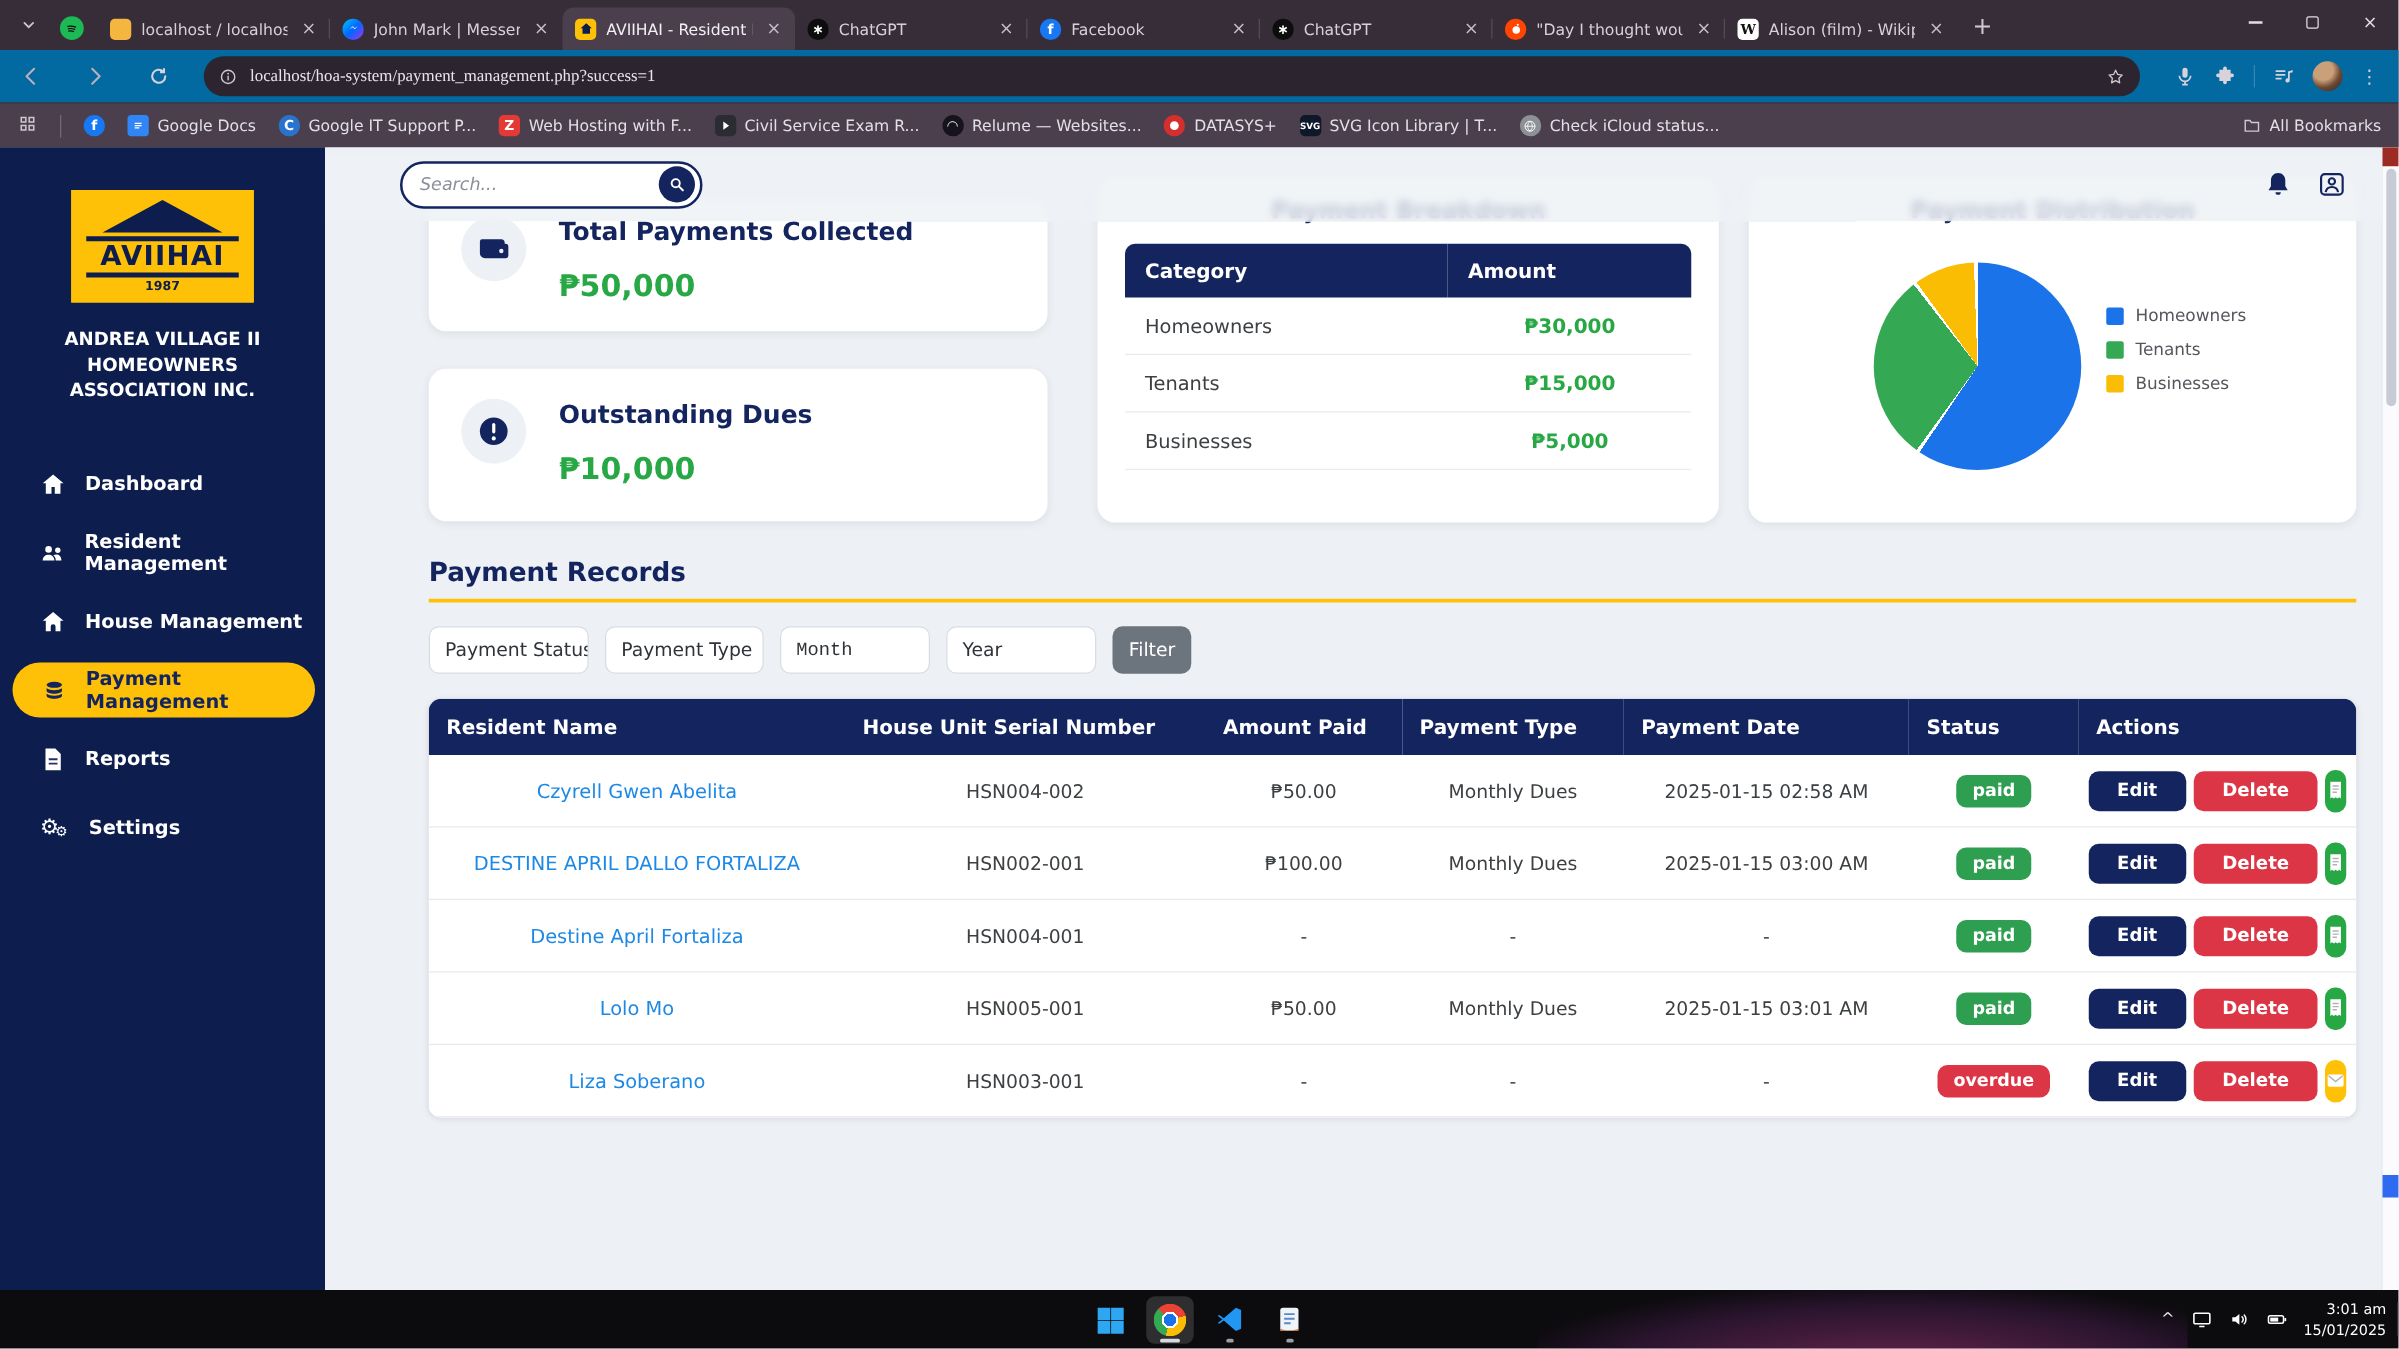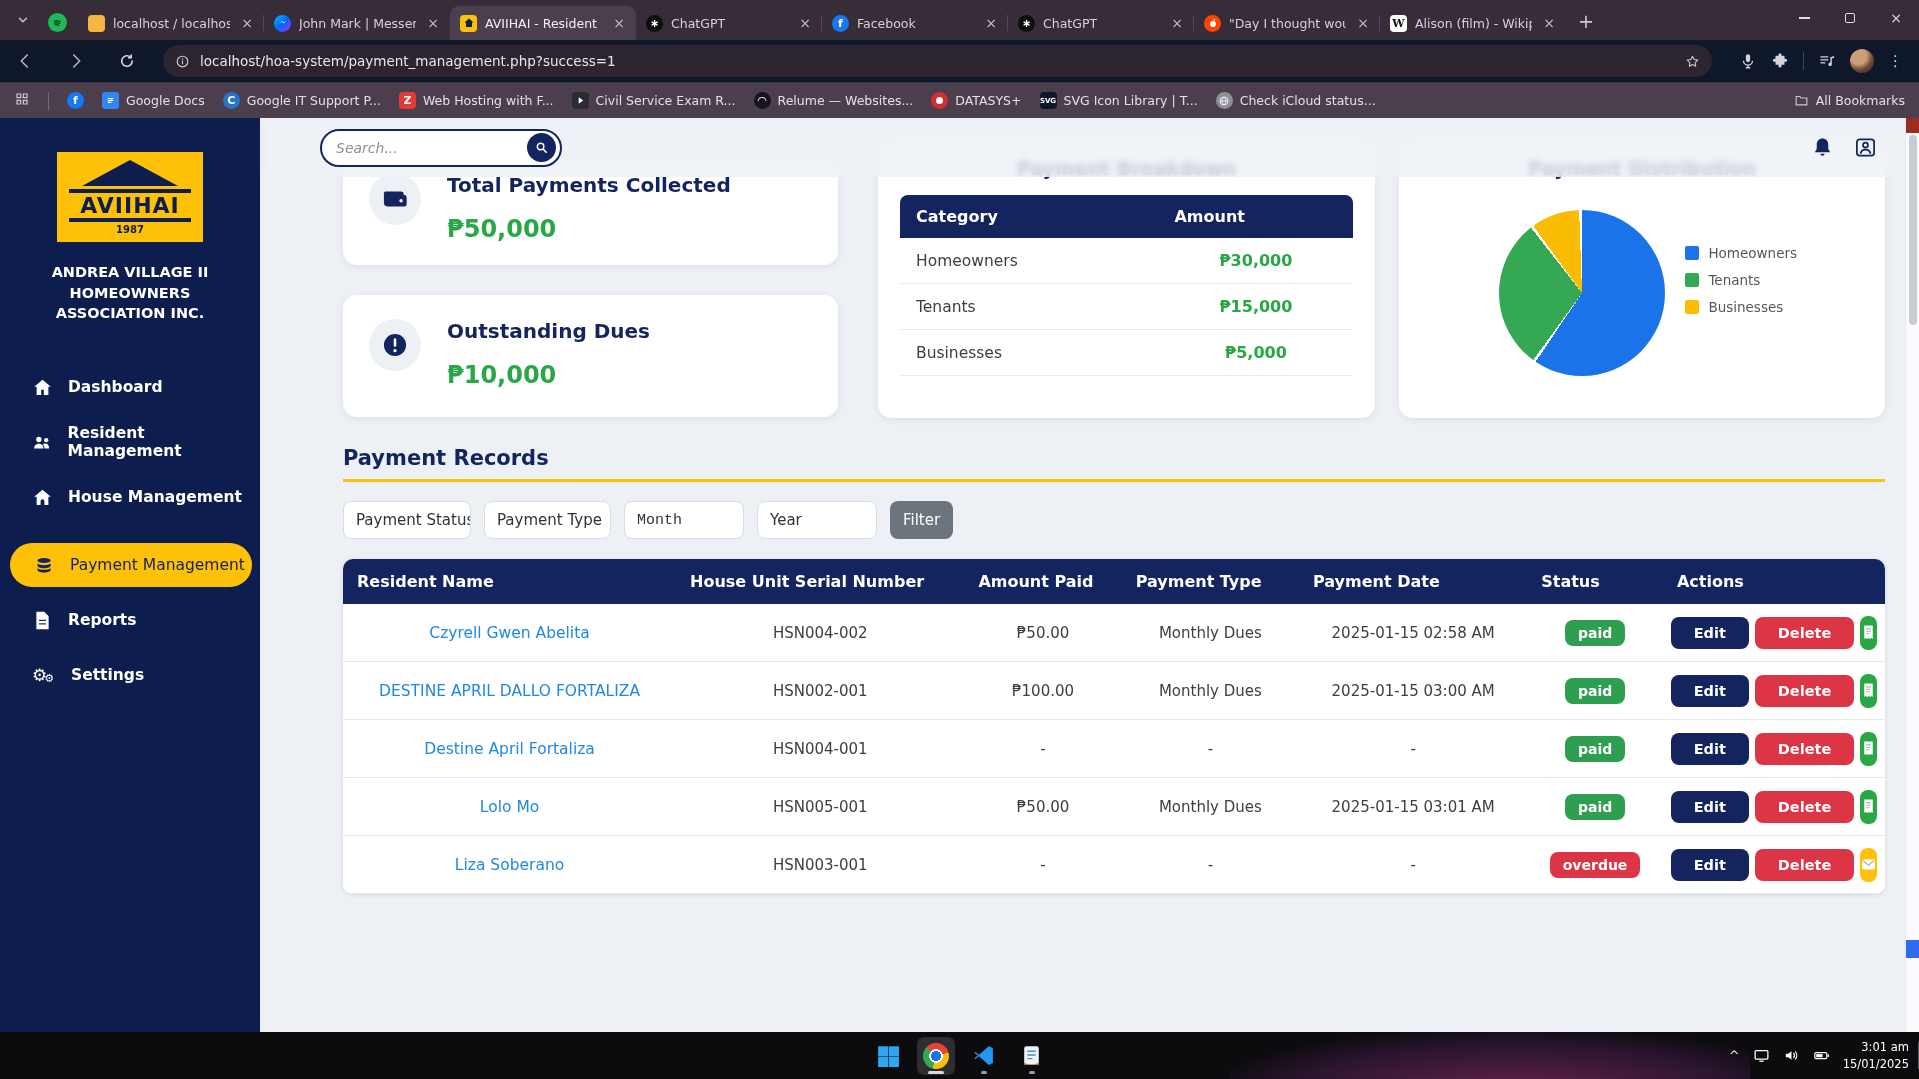--- a/index.html
+++ b/index.html
@@ -19,21 +19,21 @@
   .tab .ttl { flex:1; white-space:nowrap; overflow:hidden; }
   .tab .x { font-size:14px; color:#c6bfca; width:18px; height:18px; line-height:18px; text-align:center; border-radius:50%; flex:none; }
   .fav { width:17px; height:17px; flex:none; display:grid; place-items:center; border-radius:4px; font-size:11px; font-weight:bold; }
   .fav.circ { border-radius:50%; }
   .newtab { width:28px; height:28px; margin:0 0 5px 6px; color:#cfc8d2; font-size:19px; display:grid; place-items:center; }
   .win-controls { margin-left:auto; display:flex; align-self:flex-start; }
   .win-btn { width:46px; height:36px; display:grid; place-items:center; color:#e3dde6; font-size:14px; }
   .win-btn .bar { width:11px; height:1.5px; background:#e3dde6; }
   .win-btn .sq { width:10px; height:10px; border:1.3px solid #e3dde6; border-radius:2px; }
 
-  .toolbar { height:42px; background:#0f172a; display:flex; align-items:center; padding:0 10px; gap:21px; }
+  .toolbar { height:42px; background:#0369a1; display:flex; align-items:center; padding:0 10px; gap:21px;font-family:Liberation Serif, serif; }
   .nav-ic { width:30px; height:30px; display:grid; place-items:center; color:#b9b0bd; }
   .nav-ic.reload { color:#d8d2db; }
   .nav-ic svg { width:18px; height:18px; }
   .addressbar { flex:1; height:32px; background:#2c2530; border-radius:16px; display:flex; align-items:center; padding:0 12px; gap:10px; color:#e9e4ec; font-size:13.5px; }
   .addressbar .url { flex:1; white-space:nowrap; overflow:hidden; }
   .addressbar svg { width:15px; height:15px; color:#cfc8d3; }
   .tb-right { display:flex; align-items:center; gap:14px; padding:0 6px; color:#d8d2db; }
   .tb-right svg { width:18px; height:18px; }
   .tb-sep { width:1px; height:18px; background:rgba(255,255,255,.2); }
   .avatar { width:24px; height:24px; border-radius:50%; background:radial-gradient(circle at 35% 30%, #caa07a 0 35%, #6e4a33 60%, #2e2027 100%); }
@@ -50,21 +50,21 @@
   .page { position:absolute; top:118px; left:0; width:1905px; height:914px; display:flex; }
   .sidebar { width:260px; background:var(--sidebar,#0d1d4d); color:#fff; flex:none; padding-top:34px; }
   .logo-box { width:146px; margin:0 auto; background:var(--yellow,#ffc107); border:2px solid var(--yellow,#ffc107); padding:6px 10px 5px; text-align:center; }
   .roof { width:0; height:0; margin:0 auto; border-left:48px solid transparent; border-right:48px solid transparent; border-bottom:26px solid var(--sidebar,#0d1d4d); position:relative; }
   .logo-word { margin-top:3px; color:var(--sidebar,#0d1d4d); font-weight:800; font-size:22px; letter-spacing:1px; border-top:4px solid var(--sidebar,#0d1d4d); border-bottom:4px solid var(--sidebar,#0d1d4d); line-height:1.15; }
   .logo-year { color:var(--sidebar,#0d1d4d); font-size:10px; font-weight:800; margin-top:2px; }
   .org-name { margin:20px 18px 0; text-align:center; font-weight:800; font-size:14.5px; line-height:1.4; }
   .nav { margin-top:42px; display:flex; flex-direction:column; gap:11px; }
   .nav-item { height:44px; display:flex; align-items:center; gap:15px; padding-left:32px; font-size:15.5px; font-weight:600; color:#fff; }
   .nav-item svg { width:21px; height:21px; flex:none; }
-  .nav-item.active { background:var(--yellow,#ffc107); color:var(--navy,#13245e); border-radius:24px; margin:13px 8px 0 10px; padding-left:24px; font-weight:400; }
+  .nav-item.active { background:var(--yellow,#ffc107); color:var(--navy,#13245e); border-radius:24px; margin:0 8px 0 10px; padding-left:24px; font-weight:700; }
   .gear-pair { display:flex; align-items:flex-end; width:24px; }
 
   .main { flex:1; position:relative; background:#edf0f4; display:flex; flex-direction:column; }
   .content { position:relative; flex:1; overflow:hidden; }
   .scroll { position:absolute; inset:0; padding:23px 20px 0 83px; }
 
   .main-header { position:absolute; top:0; left:0; right:0; height:59px; background:rgba(238,241,245,.8); backdrop-filter:blur(3.5px); z-index:5; display:flex; align-items:center; }
   .search-pill { margin-left:60px; width:242px; height:38px; background:#fff; border:2px solid var(--navy,#13245e); border-radius:19px; display:flex; align-items:center; padding:0 4px 0 14px; }
   .search-pill input { border:none; outline:none; flex:1; font-size:14px; font-style:italic; color:#333; background:transparent; width:100%; font-family:inherit; }
   .search-pill input::placeholder { color:#8a8f99; }

